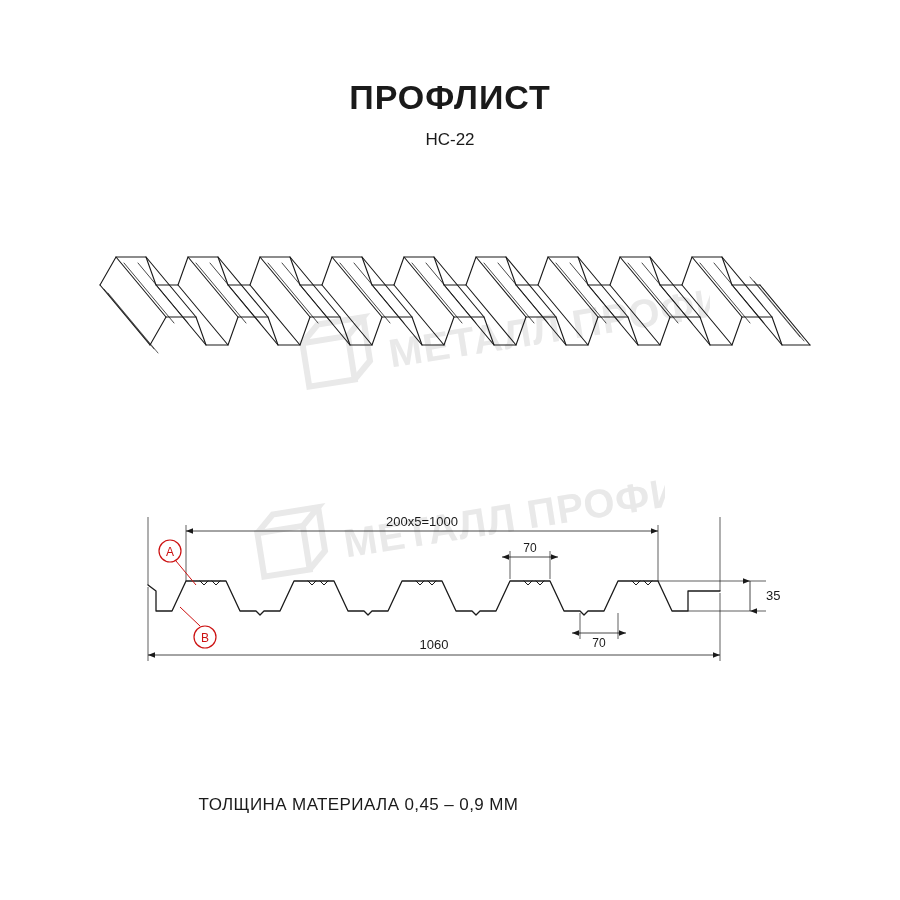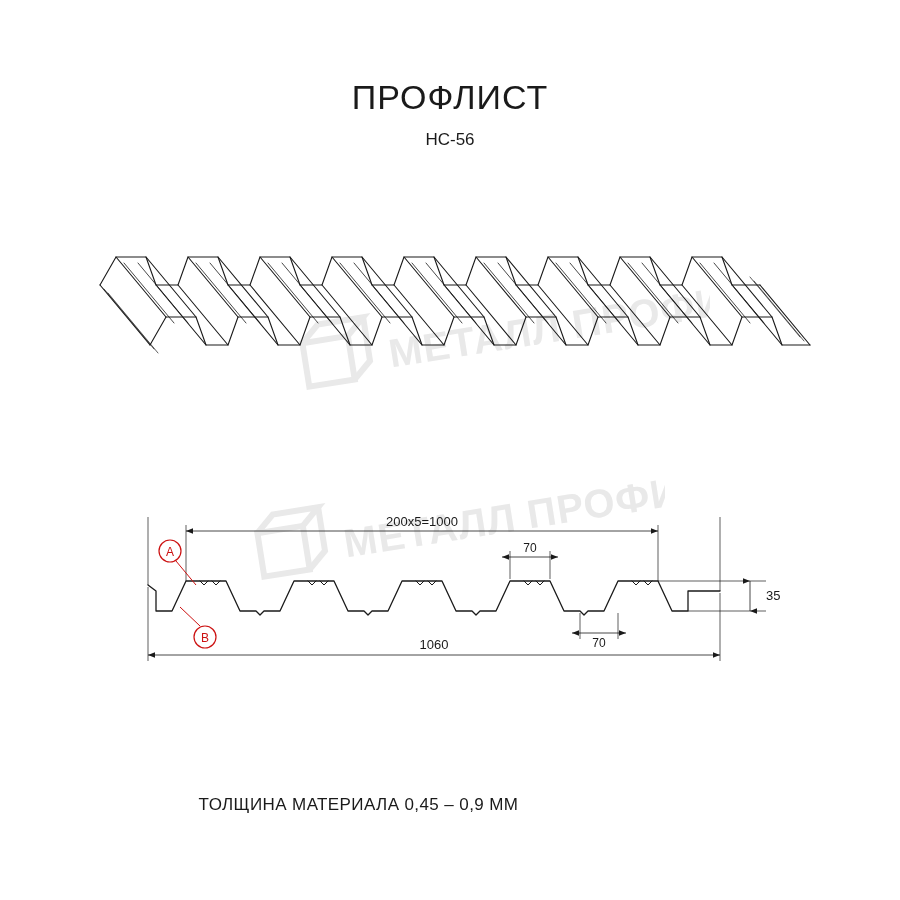--- a/index.html
+++ b/index.html
@@ -22,21 +22,21 @@
   }
 
   
   .title {
     position: absolute;
     top: 78px;
     left: 0;
     width: 900px;
     text-align: center;
     font-size: 34px;
-    font-weight: normal;
+    font-weight: bold;
     letter-spacing: 1px;
     color: #1a1a1a;
   }
   .subtitle {
     position: absolute;
     top: 130px;
     left: 0;
     width: 900px;
     text-align: center;
     font-size: 17px;
@@ -95,21 +95,21 @@
     font-size: 12px;
     fill: #cc1111;
   }
 </style>
 </head>
 <body>
 
 <div class="page">
 
   <div class="title">ПРОФЛИСТ</div>
-  <div class="subtitle">НС-56</div>
+  <div class="subtitle">НС-22</div>
 
   <div class="wm wm-1">
     <svg width="420" height="150" viewBox="0 0 420 150" xmlns="http://www.w3.org/2000/svg">
       <g transform="rotate(-9 210 75)">
         <g fill="none" stroke="#e9e9e9" stroke-width="6">
           <path d="M12 62 L12 106 L58 106 L58 62 Z"></path>
           <path d="M12 62 L30 46 L76 46 L58 62"></path>
           <path d="M76 46 L76 90 L58 106"></path>
         </g>
         <text x="96" y="100" font-family="Liberation Sans, sans-serif" font-size="40" font-weight="bold" fill="#e9e9e9" letter-spacing="1">МЕТАЛЛ ПРОФИЛЬ</text>

